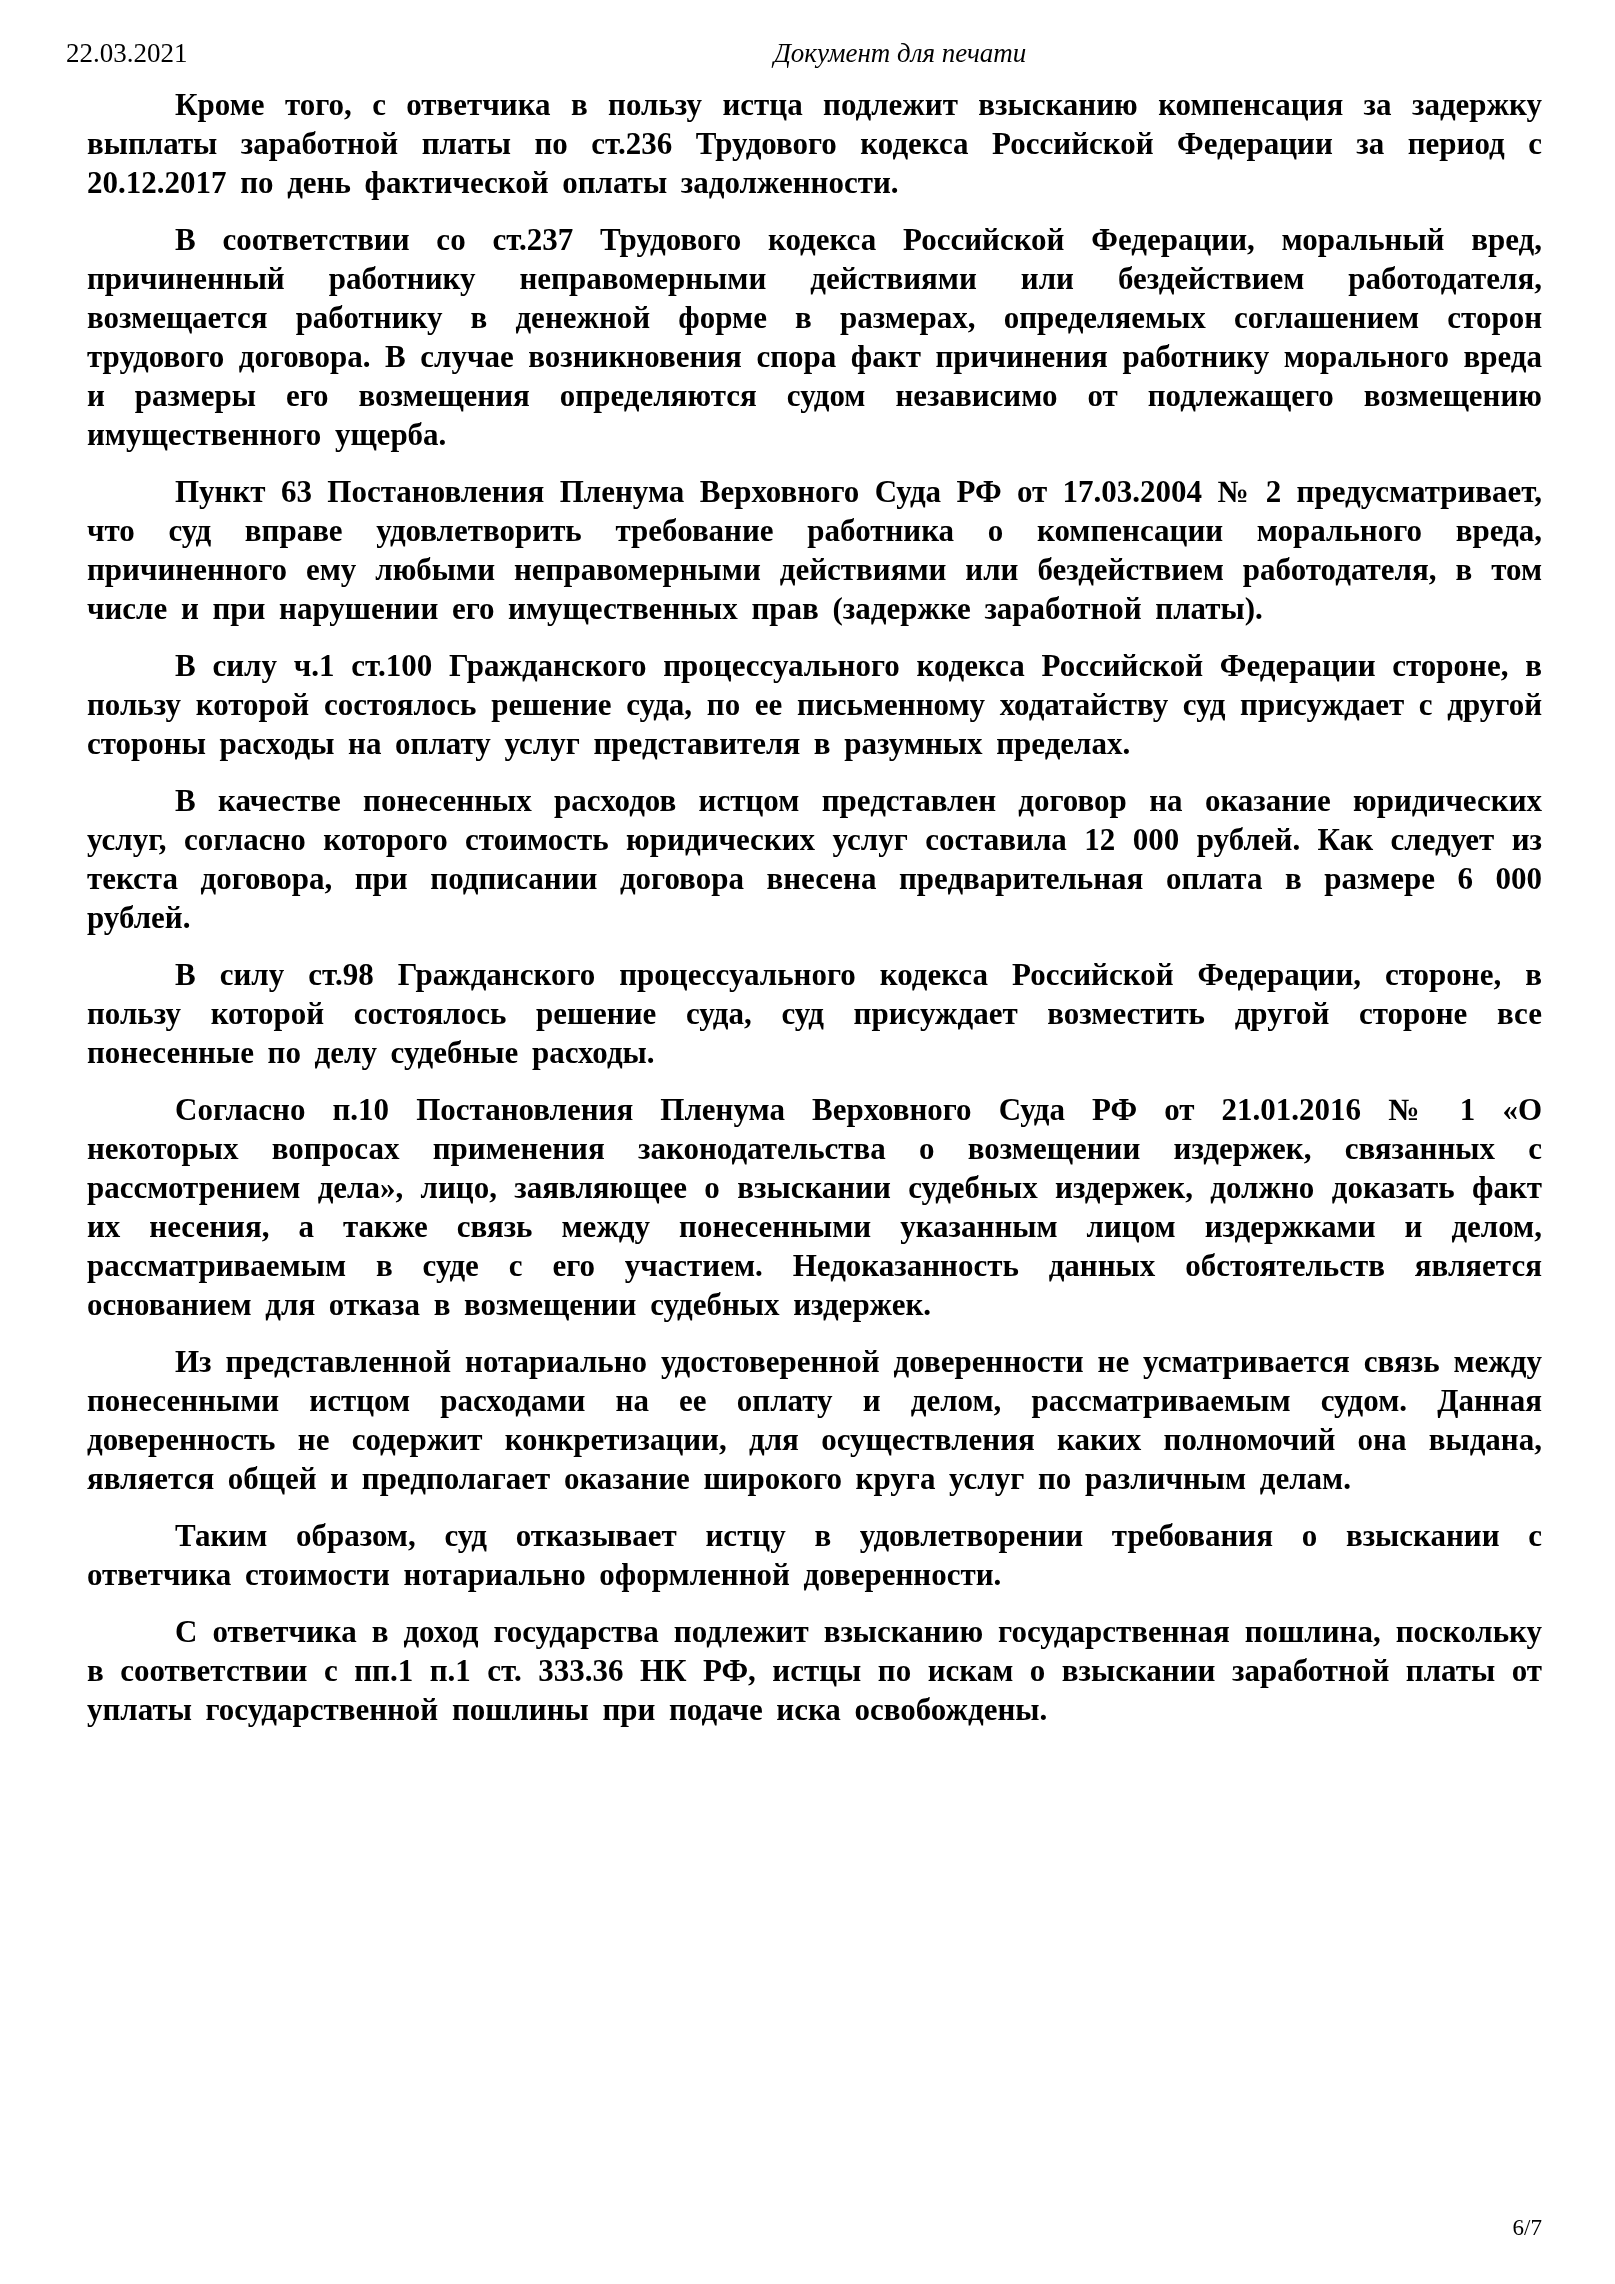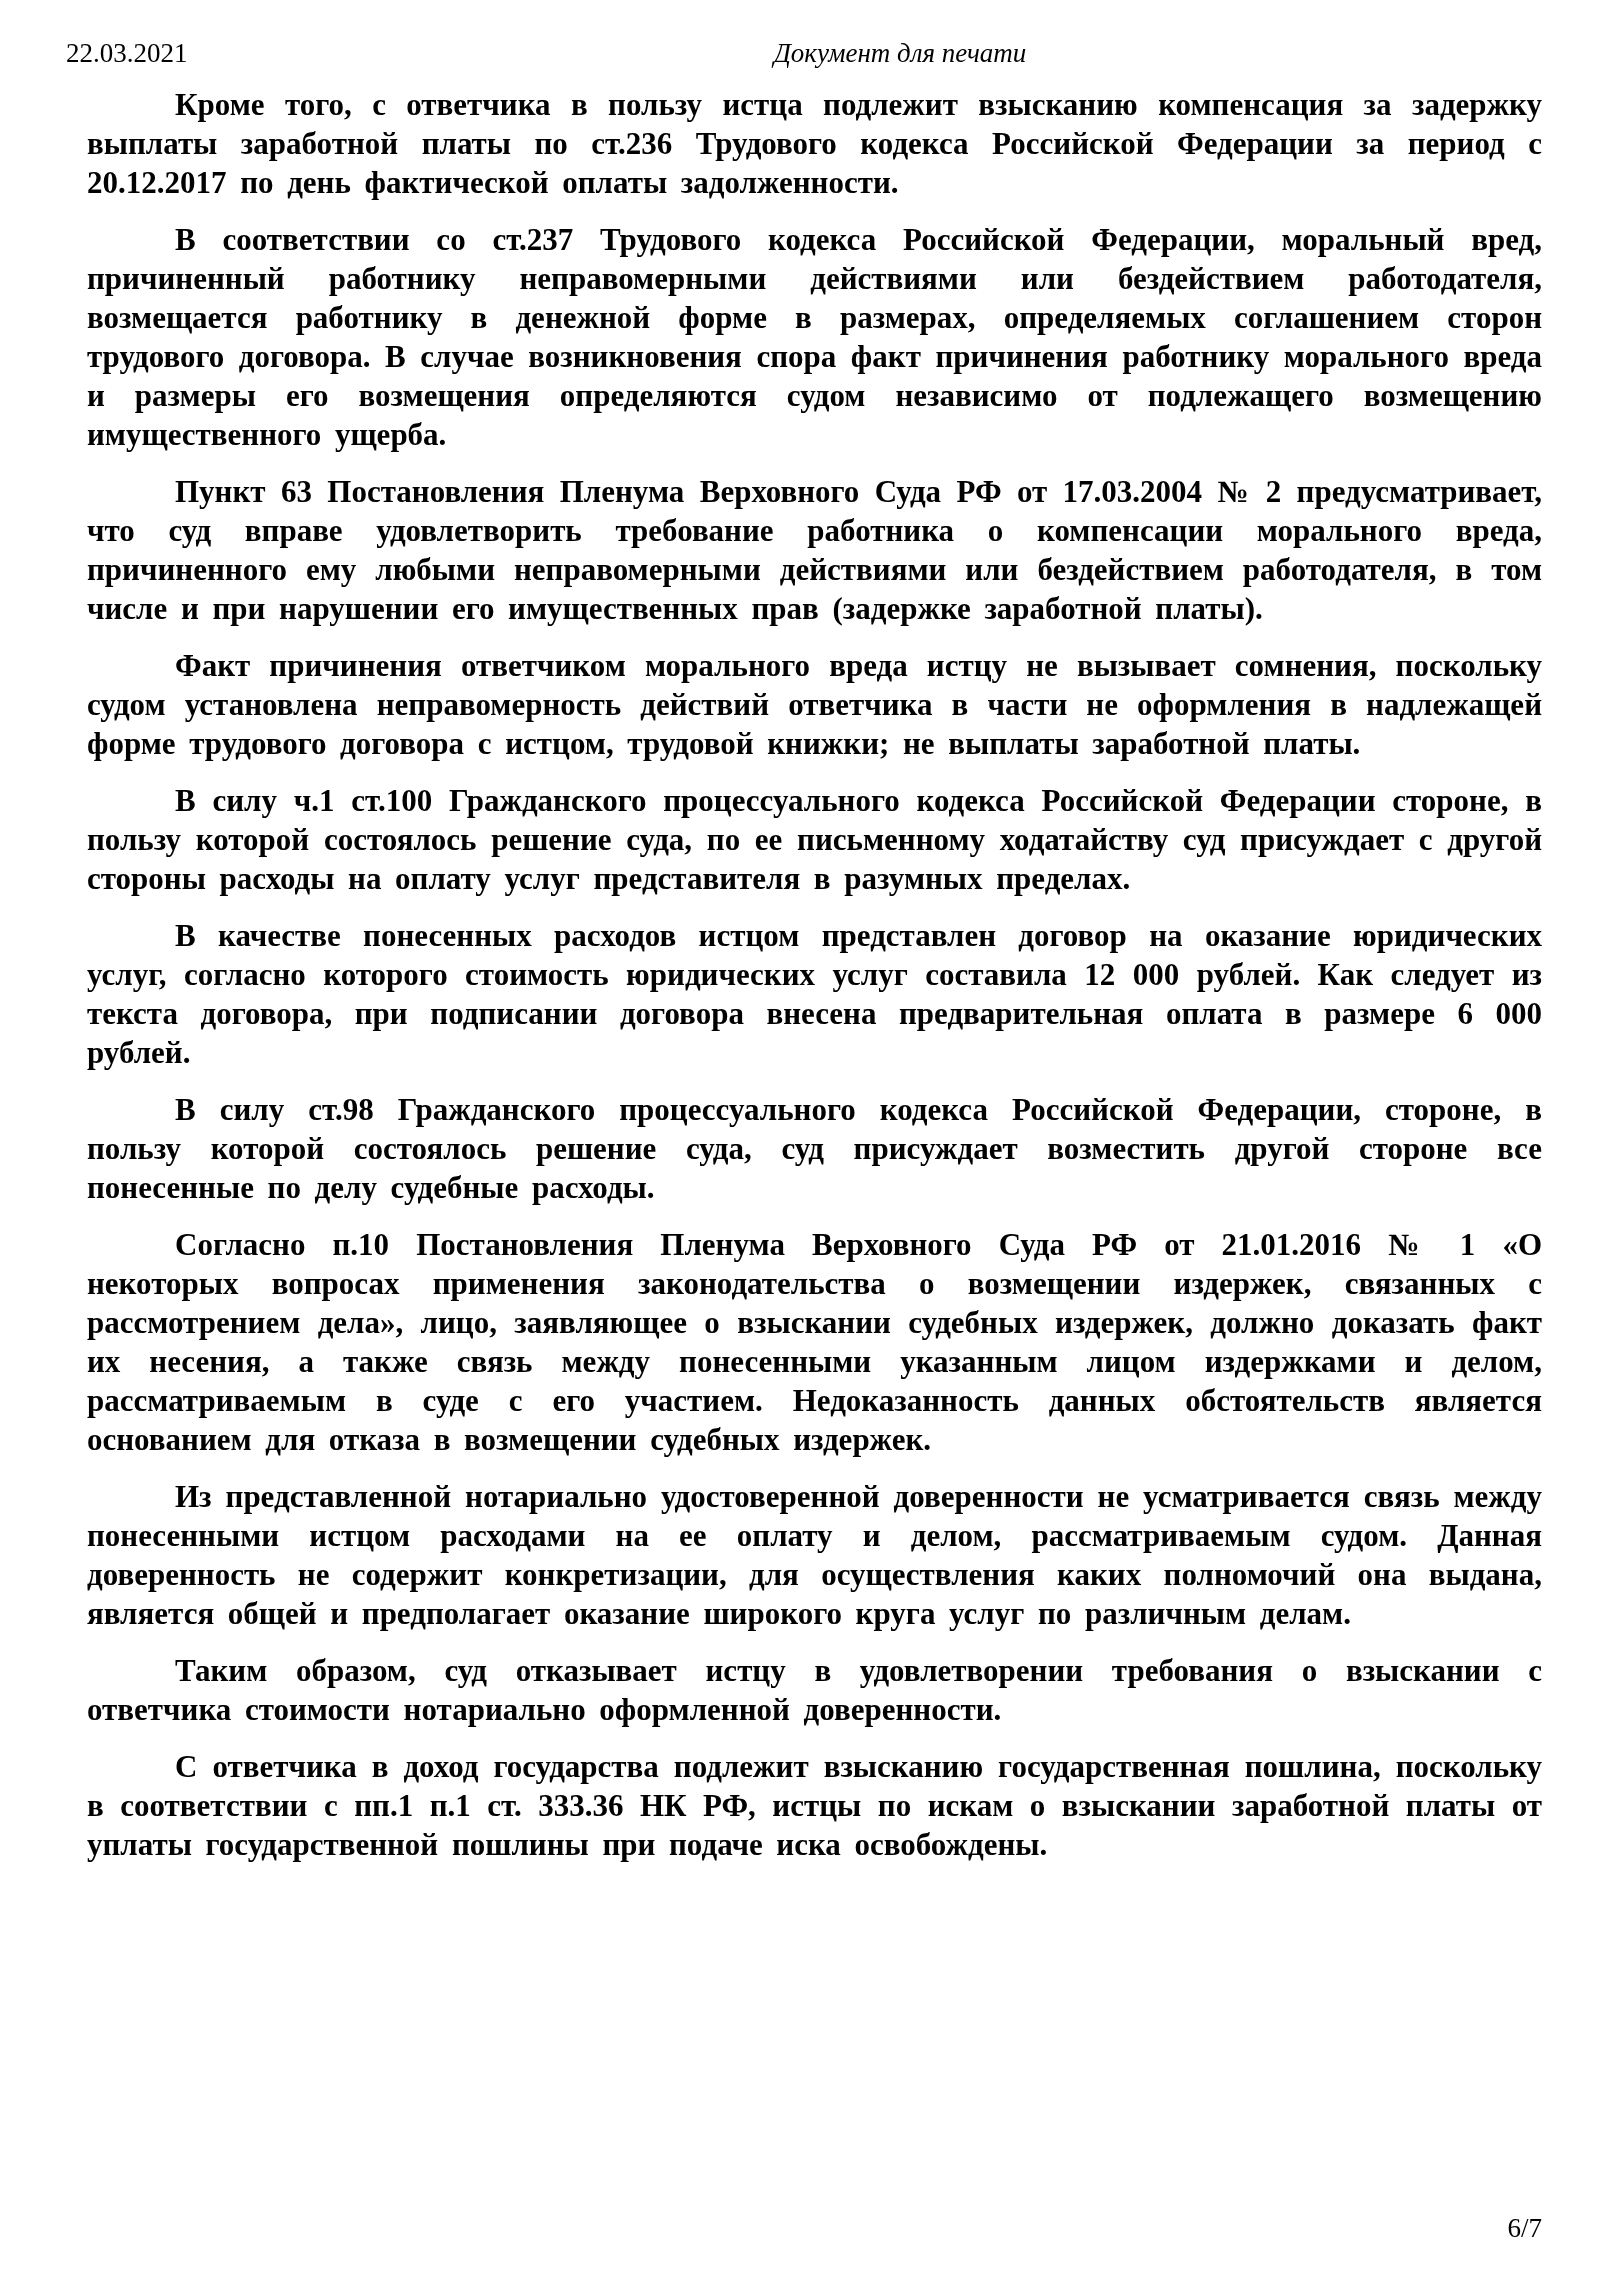--- a/index.html
+++ b/index.html
@@ -67,39 +67,38 @@
 
   
   .print-footer {
     position: absolute;
     top: 2213px;
     left: 87px;
     right: 74px;
     text-align: right;
   }
   .page-number {
-    font-size: 27px;
+    font-size: 23px;
     line-height: 30px;
   }
 </style>
 </head>
 <body>
 
 <div class="page">
 
   <div class="print-header">
     <span class="header-date">22.03.2021</span>
     <span class="header-title">Документ для печати</span>
   </div>
 
   <div class="doc-body">
     <p>Кроме того, с ответчика в пользу истца подлежит взысканию компенсация за задержку выплаты заработной платы по ст.236 Трудового кодекса Российской Федерации за период с 20.12.2017 по день фактической оплаты задолженности.</p>
     <p>В соответствии со ст.237 Трудового кодекса Российской Федерации, моральный вред, причиненный работнику неправомерными действиями или бездействием работодателя, возмещается работнику в денежной форме в размерах, определяемых соглашением сторон трудового договора. В случае возникновения спора факт причинения работнику морального вреда и размеры его возмещения определяются судом независимо от подлежащего возмещению имущественного ущерба.</p>
     <p>Пункт 63 Постановления Пленума Верховного Суда РФ от 17.03.2004 № 2 предусматривает, что суд вправе удовлетворить требование работника о компенсации морального вреда, причиненного ему любыми неправомерными действиями или бездействием работодателя, в том числе и при нарушении его имущественных прав (задержке заработной платы).</p>
-    <p>Факт причинения ответчиком морального вреда истцу не вызывает сомнения, поскольку судом установлена неправомерность действий ответчика в части не оформления в надлежащей форме трудового договора с истцом, трудовой книжки; не выплаты заработной платы.</p>
     <p>В силу ч.1 ст.100 Гражданского процессуального кодекса Российской Федерации стороне, в пользу которой состоялось решение суда, по ее письменному ходатайству суд присуждает с другой стороны расходы на оплату услуг представителя в разумных пределах.</p>
     <p>В качестве понесенных расходов истцом представлен договор на оказание юридических услуг, согласно которого стоимость юридических услуг составила 12 000 рублей. Как следует из текста договора, при подписании договора внесена предварительная оплата в размере 6 000 рублей.</p>
     <p>В силу ст.98 Гражданского процессуального кодекса Российской Федерации, стороне, в пользу которой состоялось решение суда, суд присуждает возместить другой стороне все понесенные по делу судебные расходы.</p>
     <p>Согласно п.10 Постановления Пленума Верховного Суда РФ от 21.01.2016 № 1 «О некоторых вопросах применения законодательства о возмещении издержек, связанных с рассмотрением дела», лицо, заявляющее о взыскании судебных издержек, должно доказать факт их несения, а также связь между понесенными указанным лицом издержками и делом, рассматриваемым в суде с его участием. Недоказанность данных обстоятельств является основанием для отказа в возмещении судебных издержек.</p>
     <p>Из представленной нотариально удостоверенной доверенности не усматривается связь между понесенными истцом расходами на ее оплату и делом, рассматриваемым судом. Данная доверенность не содержит конкретизации, для осуществления каких полномочий она выдана, является общей и предполагает оказание широкого круга услуг по различным делам.</p>
     <p>Таким образом, суд отказывает истцу в удовлетворении требования о взыскании с ответчика стоимости нотариально оформленной доверенности.</p>
     <p>С ответчика в доход государства подлежит взысканию государственная пошлина, поскольку в соответствии с пп.1 п.1 ст. 333.36 НК РФ, истцы по искам о взыскании заработной платы от уплаты государственной пошлины при подаче иска освобождены.</p>
   </div>
 
   <div class="print-footer">

